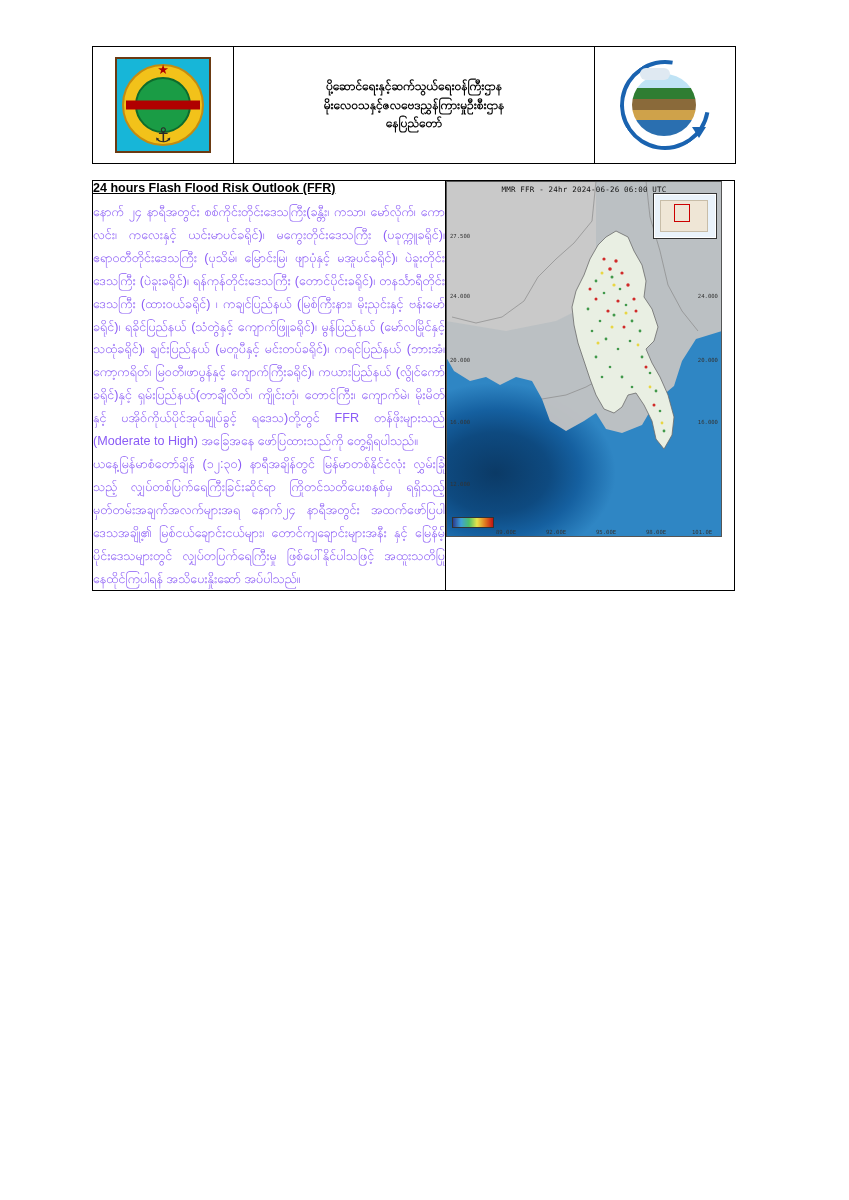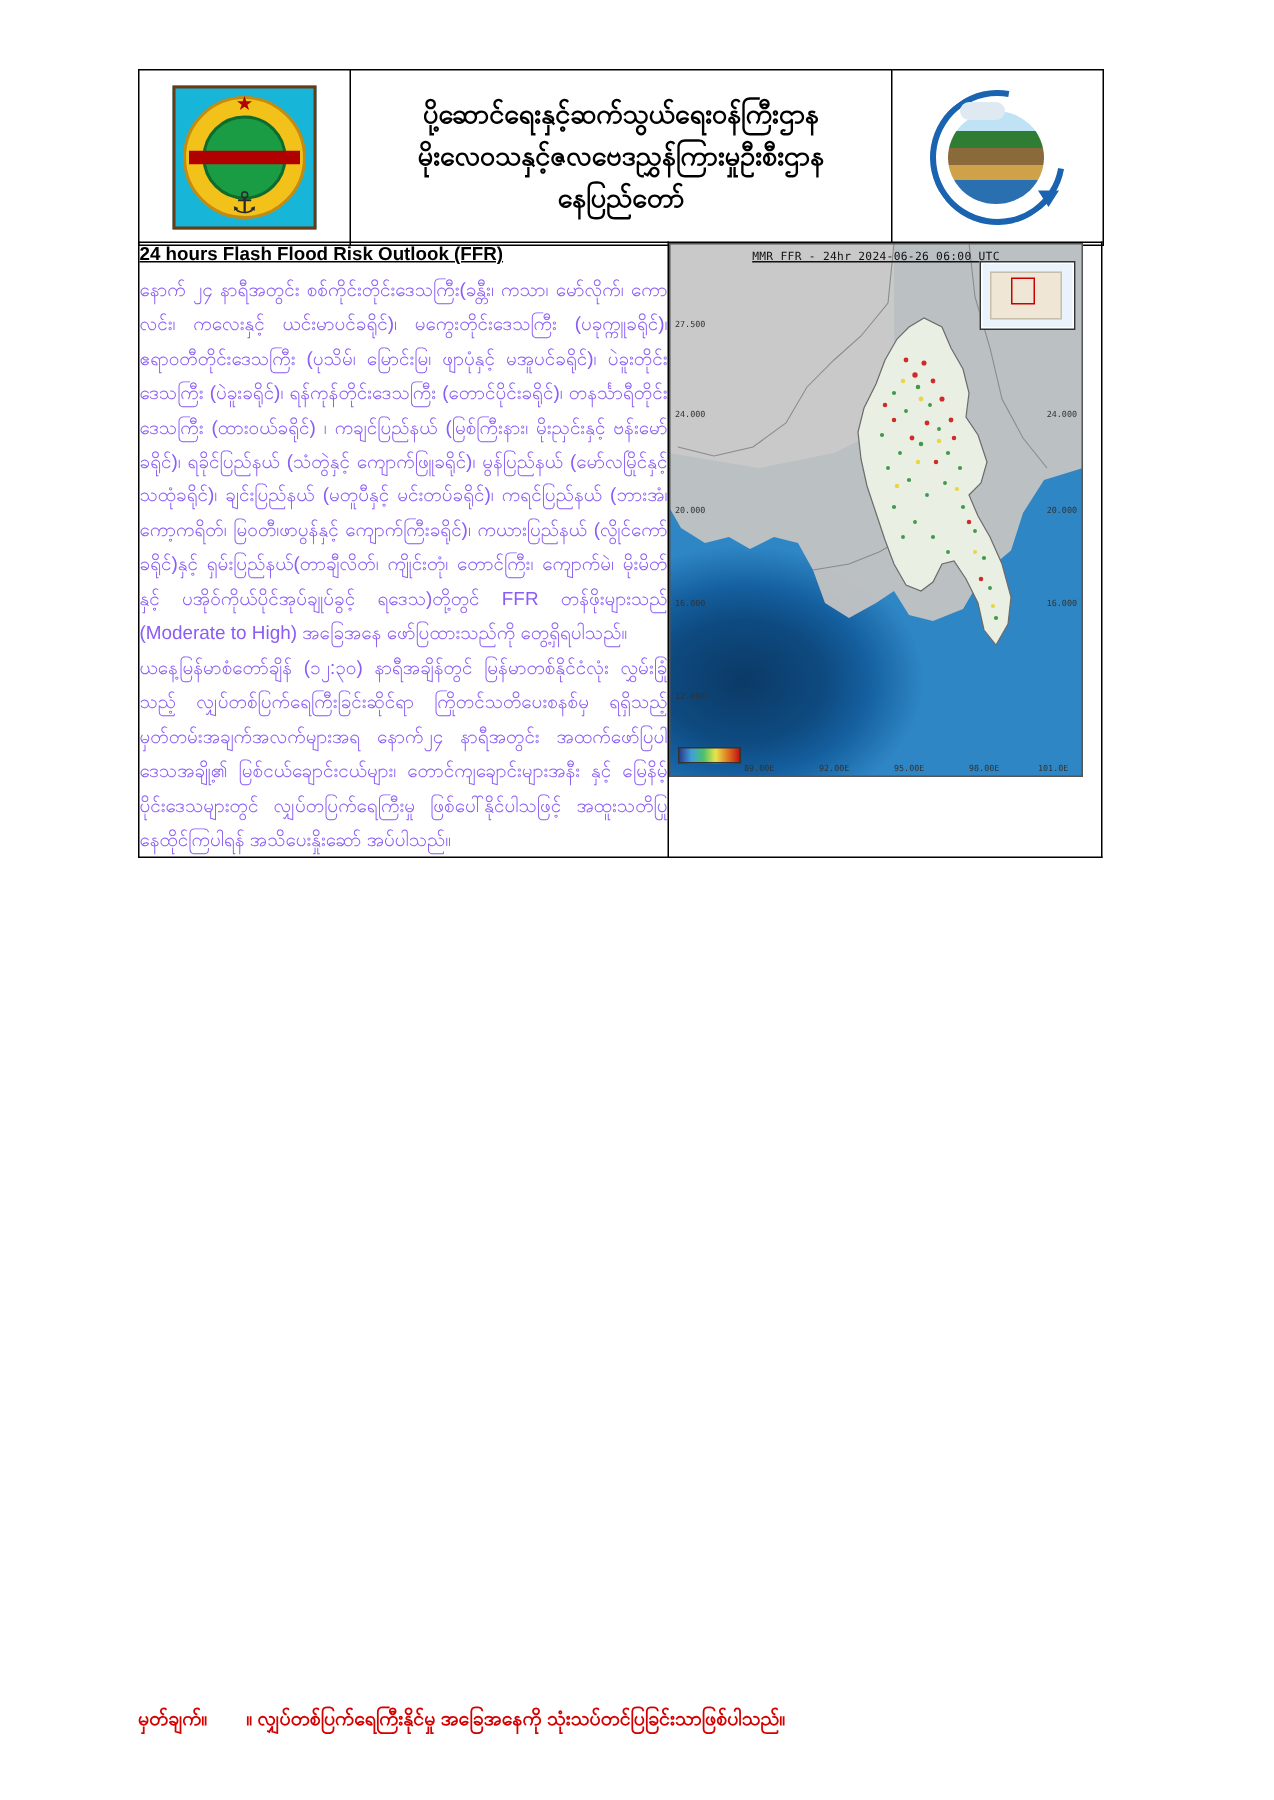--- a/index.html
+++ b/index.html
@@ -37,21 +37,21 @@
     border: 1px solid #000;
     padding: 0;
     vertical-align: middle;
   }
   .cell-logo-left { width: 140px; height: 116px; text-align: center; }
   .cell-title { width: 360px; text-align: center; }
   .cell-logo-right { width: 140px; text-align: center; }
 
   .title-lines {
     font-family: "Liberation Sans", sans-serif;
-    font-size: 18px;
+    font-size: 12px;
     line-height: 1.55;
     color: #000;
     font-weight: 600;
     padding: 6px 4px;
   }
   .title-lines div { white-space: nowrap; }
 
   
   .crest {
     width: 96px;
@@ -140,21 +140,21 @@
     width: 0; height: 0;
     border-left: 7px solid transparent;
     border-right: 7px solid transparent;
     border-top: 11px solid #1a63b0;
   }
 
   
   .body-table {
     position: absolute;
     left: 92px;
-    top: 161px;
+    top: 180px;
     width: 640px;
     border: 1px solid #000;
     border-collapse: collapse;
     table-layout: fixed;
   }
   .body-table td {
     border: 1px solid #000;
     vertical-align: top;
     padding: 0;
   }
@@ -202,21 +202,20 @@
     box-sizing: border-box;
   }
   .map-title {
     position: absolute;
     left: 0; right: 0; top: 4px;
     text-align: center;
     font-family: "DejaVu Sans Mono", monospace;
     font-size: 7.5px;
     color: #111;
     letter-spacing: .2px;
-    text-decoration: underline;
   }
   .map-inset {
     position: absolute;
     right: 5px; top: 12px;
     width: 62px; height: 44px;
     background: #ffffff;
     border: 1px solid #333;
   }
   .map-inset .inset-sea { position:absolute; inset:1px; background:#eaf3fb; }
   .map-inset .inset-land { position:absolute; left:6px; top:6px; width:46px; height:30px; background:#efe6d6; border:1px solid #c8bda8; }
@@ -414,18 +413,14 @@
           <div class="axis-lab" style="left:246px; bottom:2px;">101.0E</div>
 
           <div class="map-legend"></div>
           <div class="map-frame"></div>
         </div>
       </td>
     </tr>
   </tbody>
     </table>
 
-  <div class="footer">
-    <span>မှတ်ချက်။</span>
-    <span class="note">။ လျှပ်တစ်ပြက်ရေကြီးနိုင်မှု အခြေအနေကို သုံးသပ်တင်ပြခြင်းသာဖြစ်ပါသည်။</span>
-  </div>
 
 </div>
 
 </body></html>

